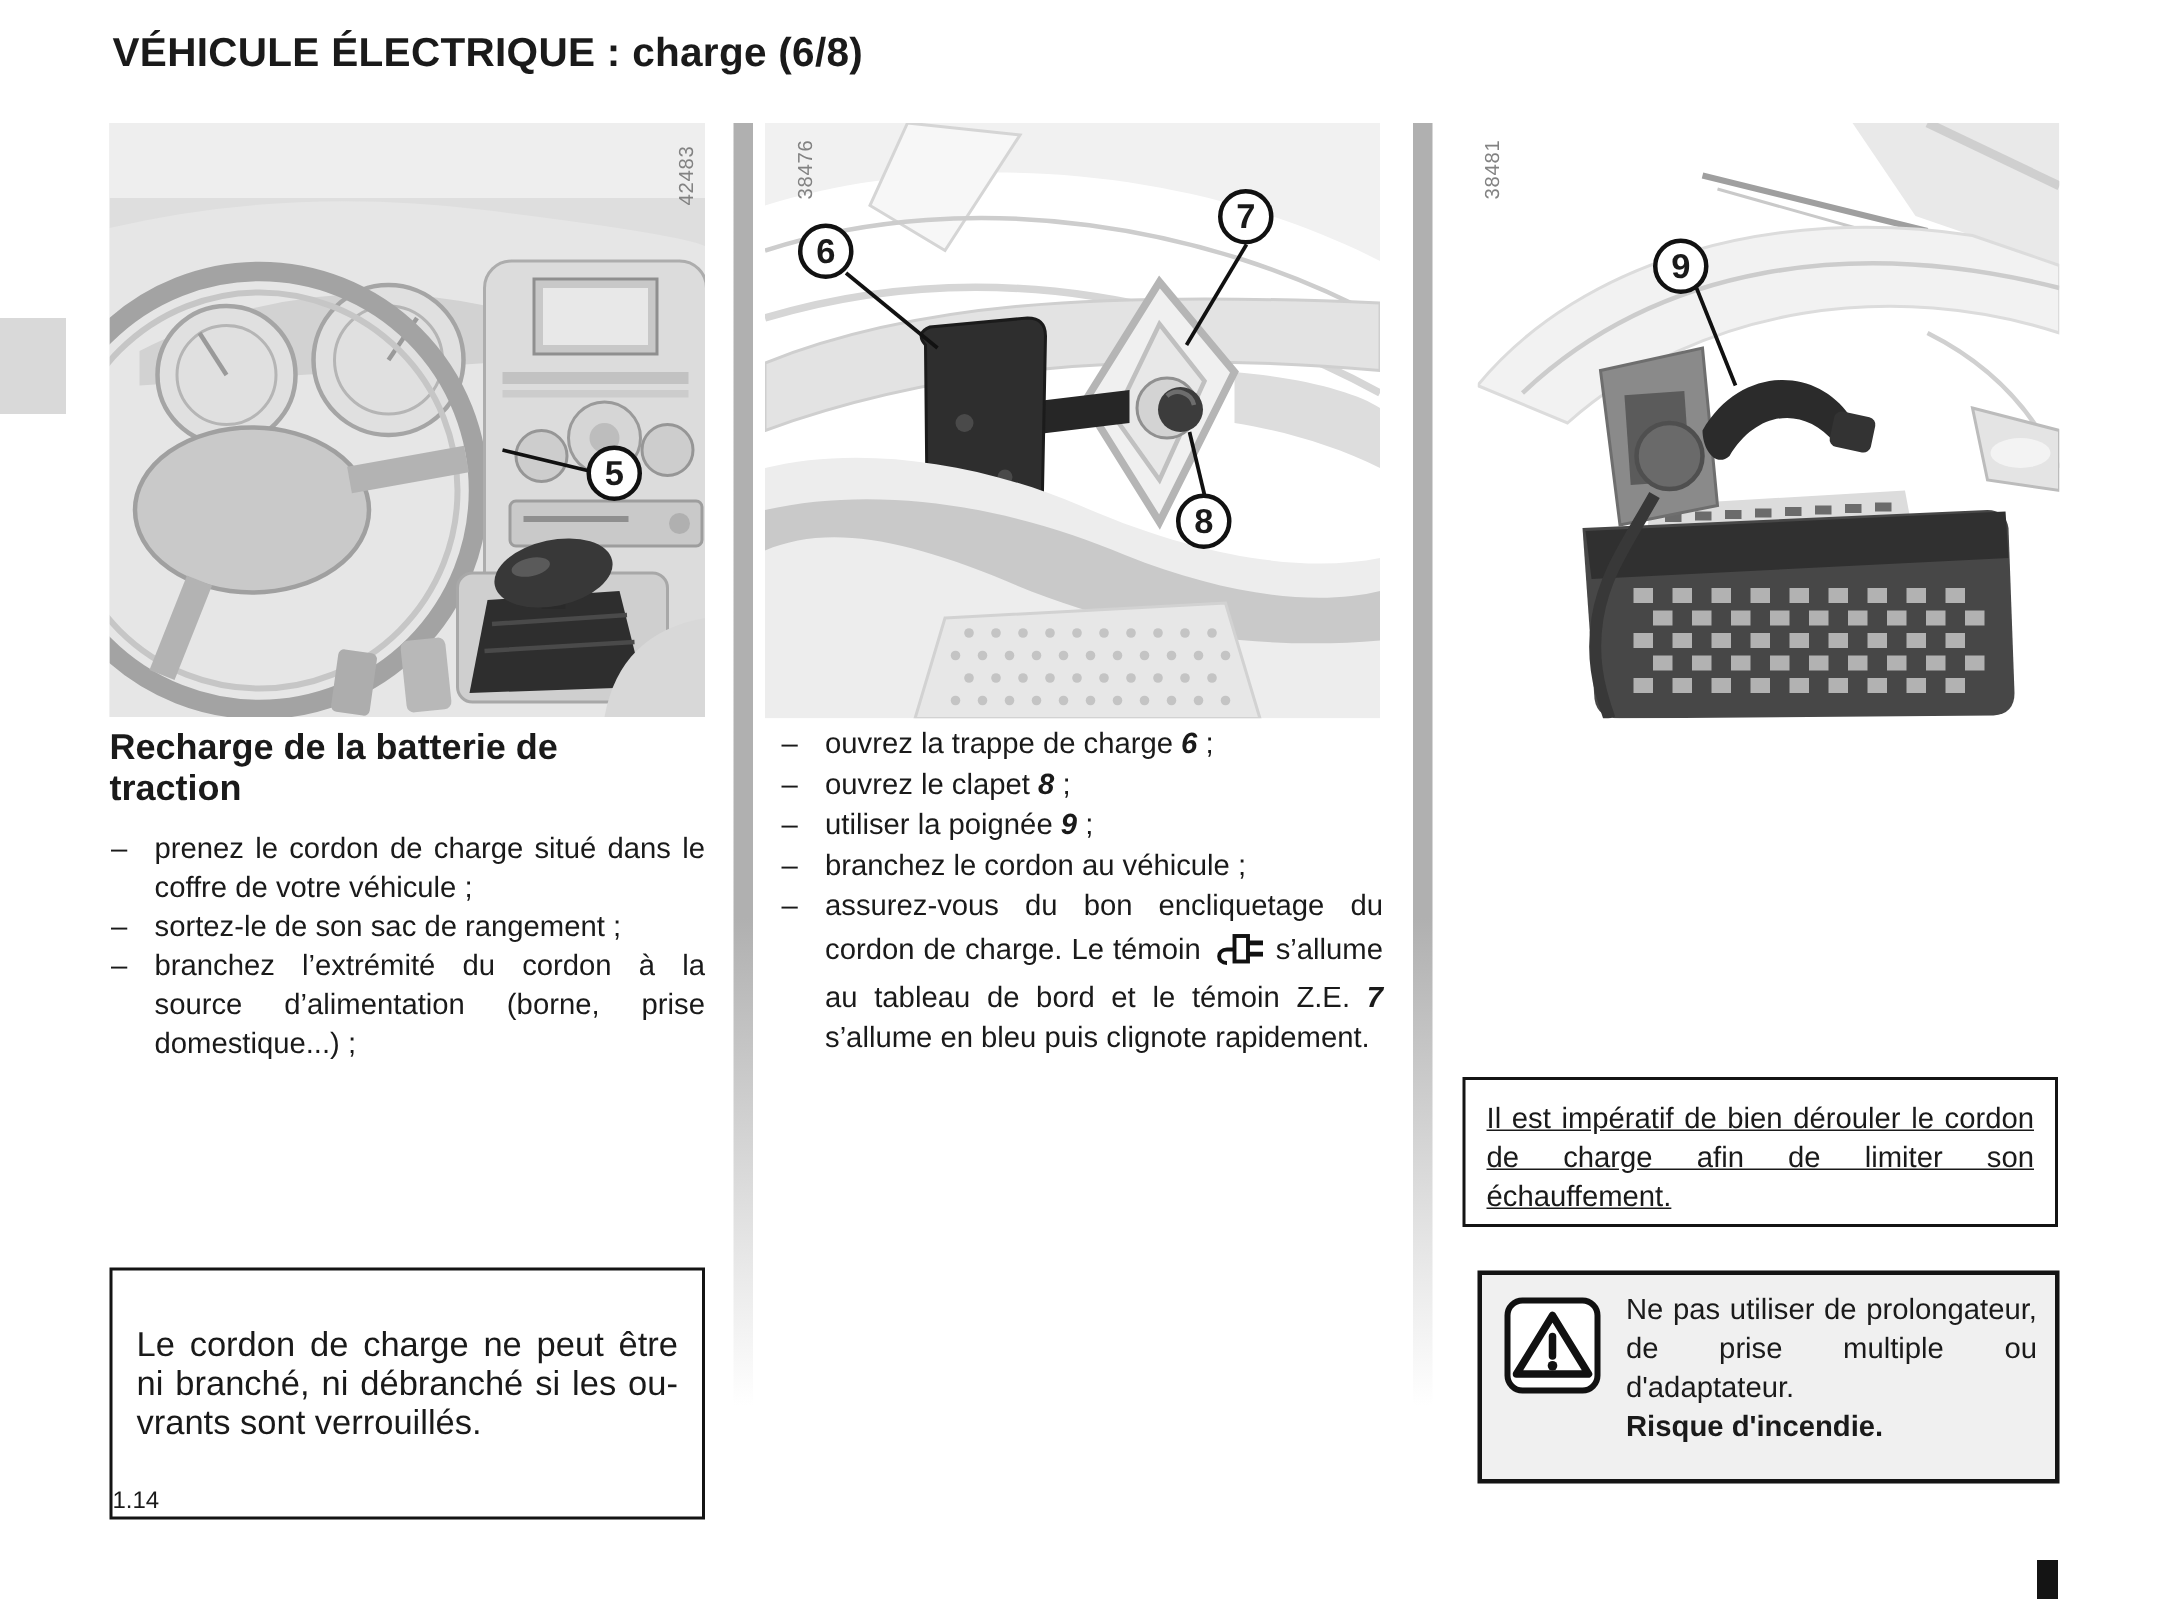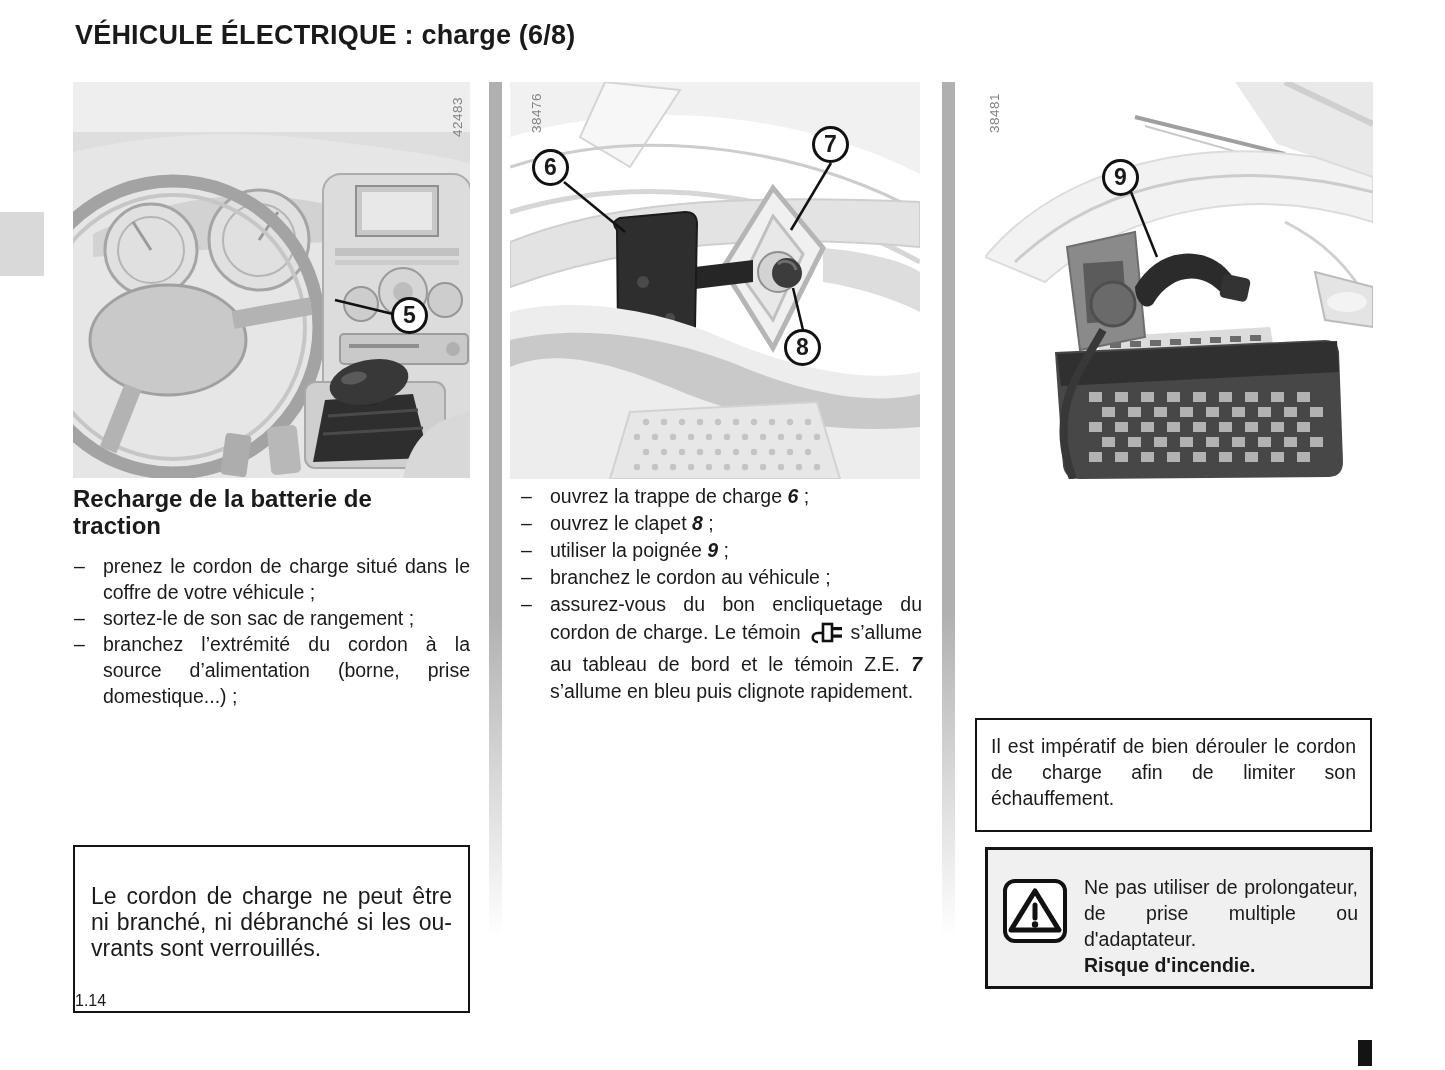--- a/index.html
+++ b/index.html
@@ -262,25 +262,25 @@
   <div class="bullet"><span class="dash">–</span><span>utiliser la poignée </span><span class="bi">9</span><span> ;</span></div>
   <div class="bullet"><span class="dash">–</span><span>branchez le cordon au véhicule ;</span></div>
   <div class="bullet"><span class="dash">–</span><span>assurez-vous du bon encliquetage du cordon de charge. Le témoin </span><span class="plug-ic"><svg width="36" height="26" viewBox="0 0 36 26">
           <path d="M10,24 C3,24 3,15 10,15 L15,15" stroke="#111" stroke-width="2.6" fill="none"></path>
           <rect x="15" y="6" width="9" height="17" fill="#fff" stroke="#111" stroke-width="2.6"></rect>
           <rect x="24" y="9" width="10" height="3.2" fill="#111"></rect>
           <rect x="24" y="16.5" width="10" height="3.2" fill="#111"></rect>
         </svg></span><span> s’allume au tableau de bord et le témoin Z.E. </span><span class="bi">7</span><span> s’allume en bleu puis clignote rapidement.</span></div>
 </div>
 
-<div class="abs notebox just" style="left:975px;top:718px;width:397px;height:114px;padding:13px 14px 0 14px;font-size:19.5px;line-height:26px;">
+<div class="abs notebox just" style="left:975px;top:718px;width:397px;height:100px;padding:13px 14px 0 14px;font-size:19.5px;line-height:26px;text-decoration:underline;">
   <span>Il est impératif de bien dérouler le cordon de charge afin de limiter son échauffement.</span>
 </div>
 
-<div class="abs warnbox" style="left:985px;top:847px;width:388px;height:142px;padding:24px 12px;">
+<div class="abs warnbox" style="left:985px;top:847px;width:388px;height:142px;padding:10px 12px;">
   <div style="flex:0 0 auto;margin:4px 6px 0 2px;">
     <svg width="66" height="66" viewBox="0 0 66 66">
       <rect x="3" y="3" width="60" height="60" rx="10" fill="#ffffff" stroke="#111" stroke-width="4"></rect>
       <path d="M33,13 L57,52 L9,52 Z" fill="none" stroke="#111" stroke-width="5" stroke-linejoin="round"></path>
       <line x1="33" y1="27" x2="33" y2="40" stroke="#111" stroke-width="5" stroke-linecap="round"></line>
       <circle cx="33" cy="46.5" r="3.2" fill="#111"></circle>
     </svg>
   </div>
   <div class="just" style="margin-left:10px;font-size:19.5px;line-height:26px;">
     <span>Ne pas utiliser de prolon­gateur, de prise multiple ou d'adaptateur.</span><br>

